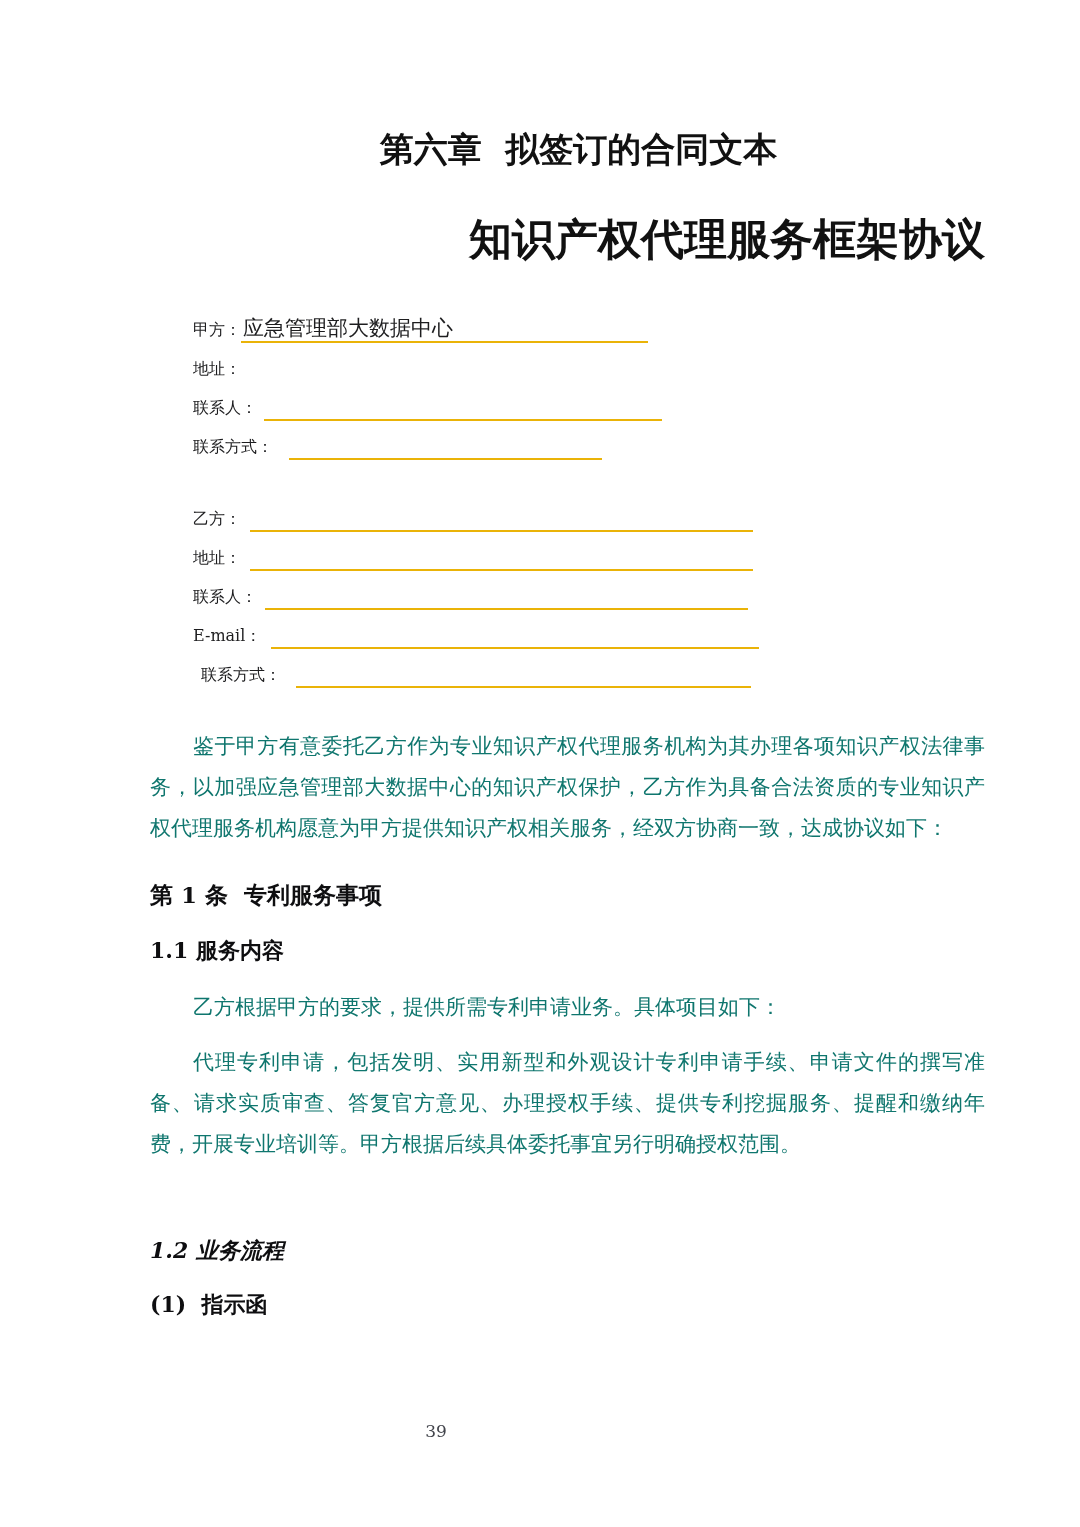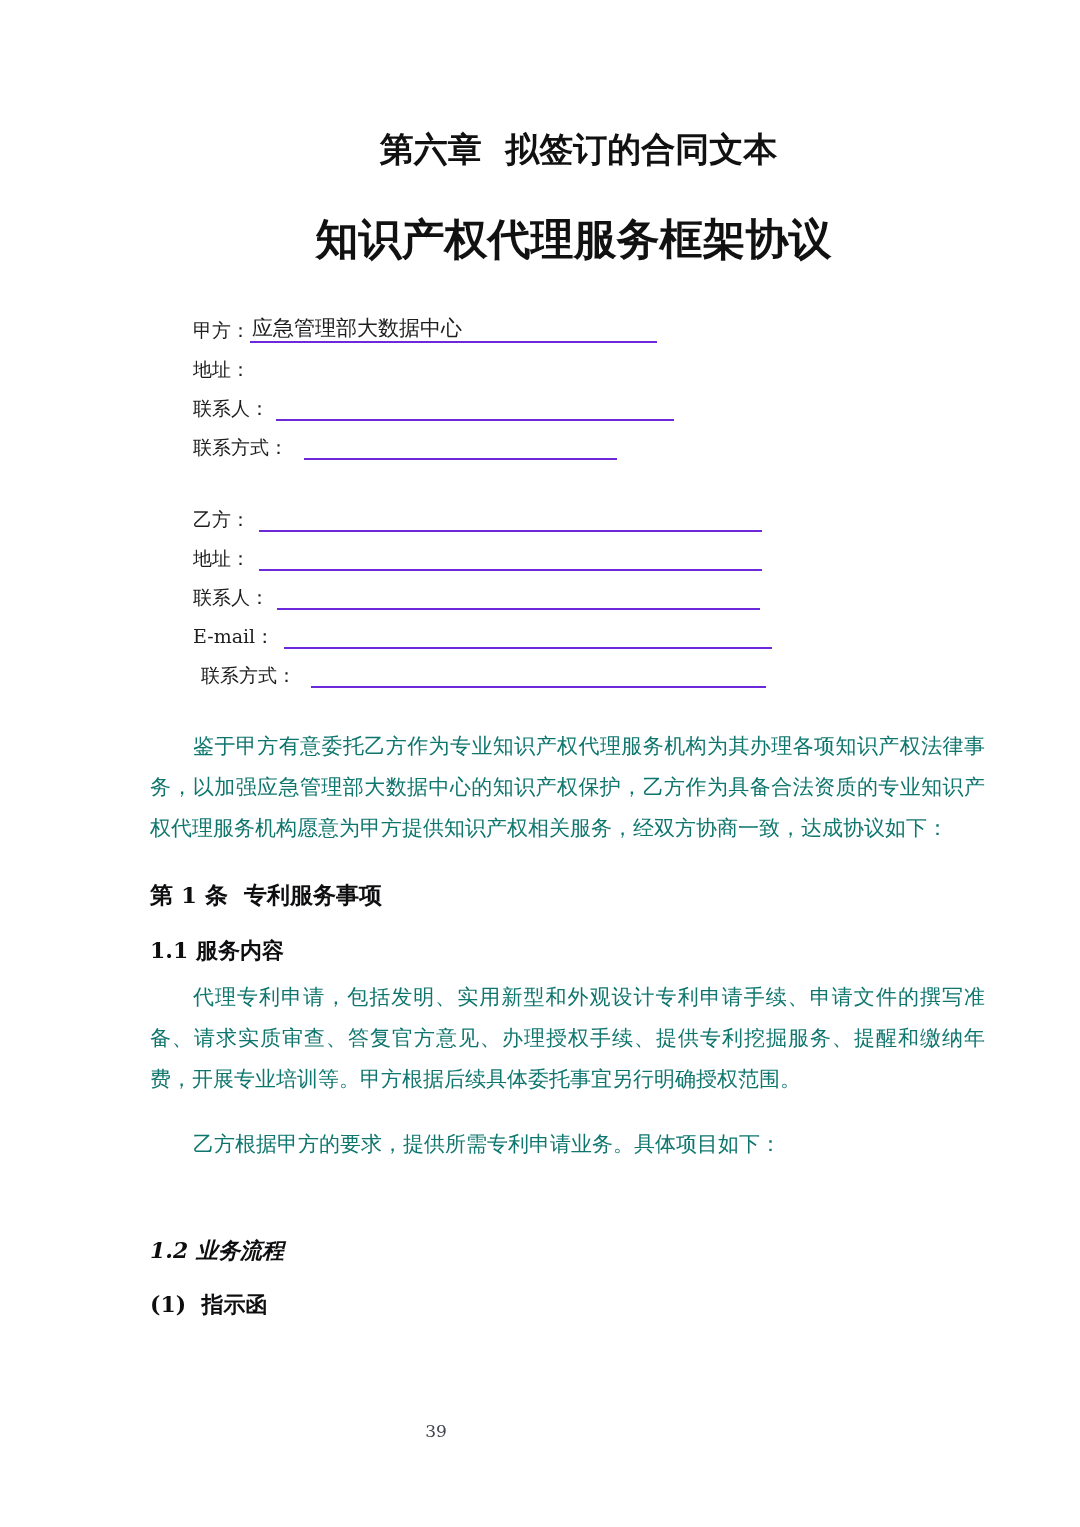--- a/index.html
+++ b/index.html
@@ -26,43 +26,43 @@
     text-align: center;
     padding-left: 22px;
     color: #111;
     white-space: pre-wrap;
   }
   .agreement-title {
     margin-top: 50px;
     font-size: 43px;
     line-height: 45px;
     font-weight: 700;
-    text-align: center;
+    text-align: right;
     padding-left: 12px;
     color: #111;
     white-space: pre-wrap;
   }
   .party-block {
     padding-left: 43px;
   }
   .party-a { margin-top: 42px; }
   .party-b { margin-top: 33px; }
   .field-row {
     display: flex;
     align-items: flex-end;
     height: 39px;
   }
   .field-label {
-    font-size: 19px;
+    font-size: 16px;
     line-height: 26px;
     white-space: pre-wrap;
     flex: 0 0 auto;
   }
   .field-line {
-    border-bottom: 2px solid #6d28d9;
+    border-bottom: 2px solid #eab308;
     height: 28px;
     box-sizing: border-box;
     flex: 0 0 auto;
   }
   .field-value {
     font-size: 21px;
     line-height: 27px;
     white-space: pre-wrap;
     display: inline-block;
     padding-left: 2px;
@@ -172,23 +172,23 @@
       <span class="field-line" style="width:455px;margin-left:15px;"><span class="field-value"></span></span>
     </div>
   </div>
 
   <div class="para preamble">鉴于甲方有意委托乙方作为专业知识产权代理服务机构为其办理各项知识产权法律事务，以加强应急管理部大数据中心的知识产权保护，乙方作为具备合法资质的专业知识产权代理服务机构愿意为甲方提供知识产权相关服务，经双方协商一致，达成协议如下：</div>
 
   <div class="h-article">第 1 条  专利服务事项</div>
 
   <div class="h-sub">1.1 服务内容</div>
 
+  <div class="para p-single">乙方根据甲方的要求，提供所需专利申请业务。具体项目如下：</div>
+
   <div class="para p-multi">代理专利申请，包括发明、实用新型和外观设计专利申请手续、申请文件的撰写准备、请求实质审查、答复官方意见、办理授权手续、提供专利挖掘服务、提醒和缴纳年费，开展专业培训等。甲方根据后续具体委托事宜另行明确授权范围。</div>
-
-  <div class="para p-single">乙方根据甲方的要求，提供所需专利申请业务。具体项目如下：</div>
 
   <div class="h-sub h-12">1.2 业务流程</div>
 
   <div class="h-item">(1)  指示函</div>
 
   <div class="page-number">39</div>
 
 </div>
 
 </body></html>

